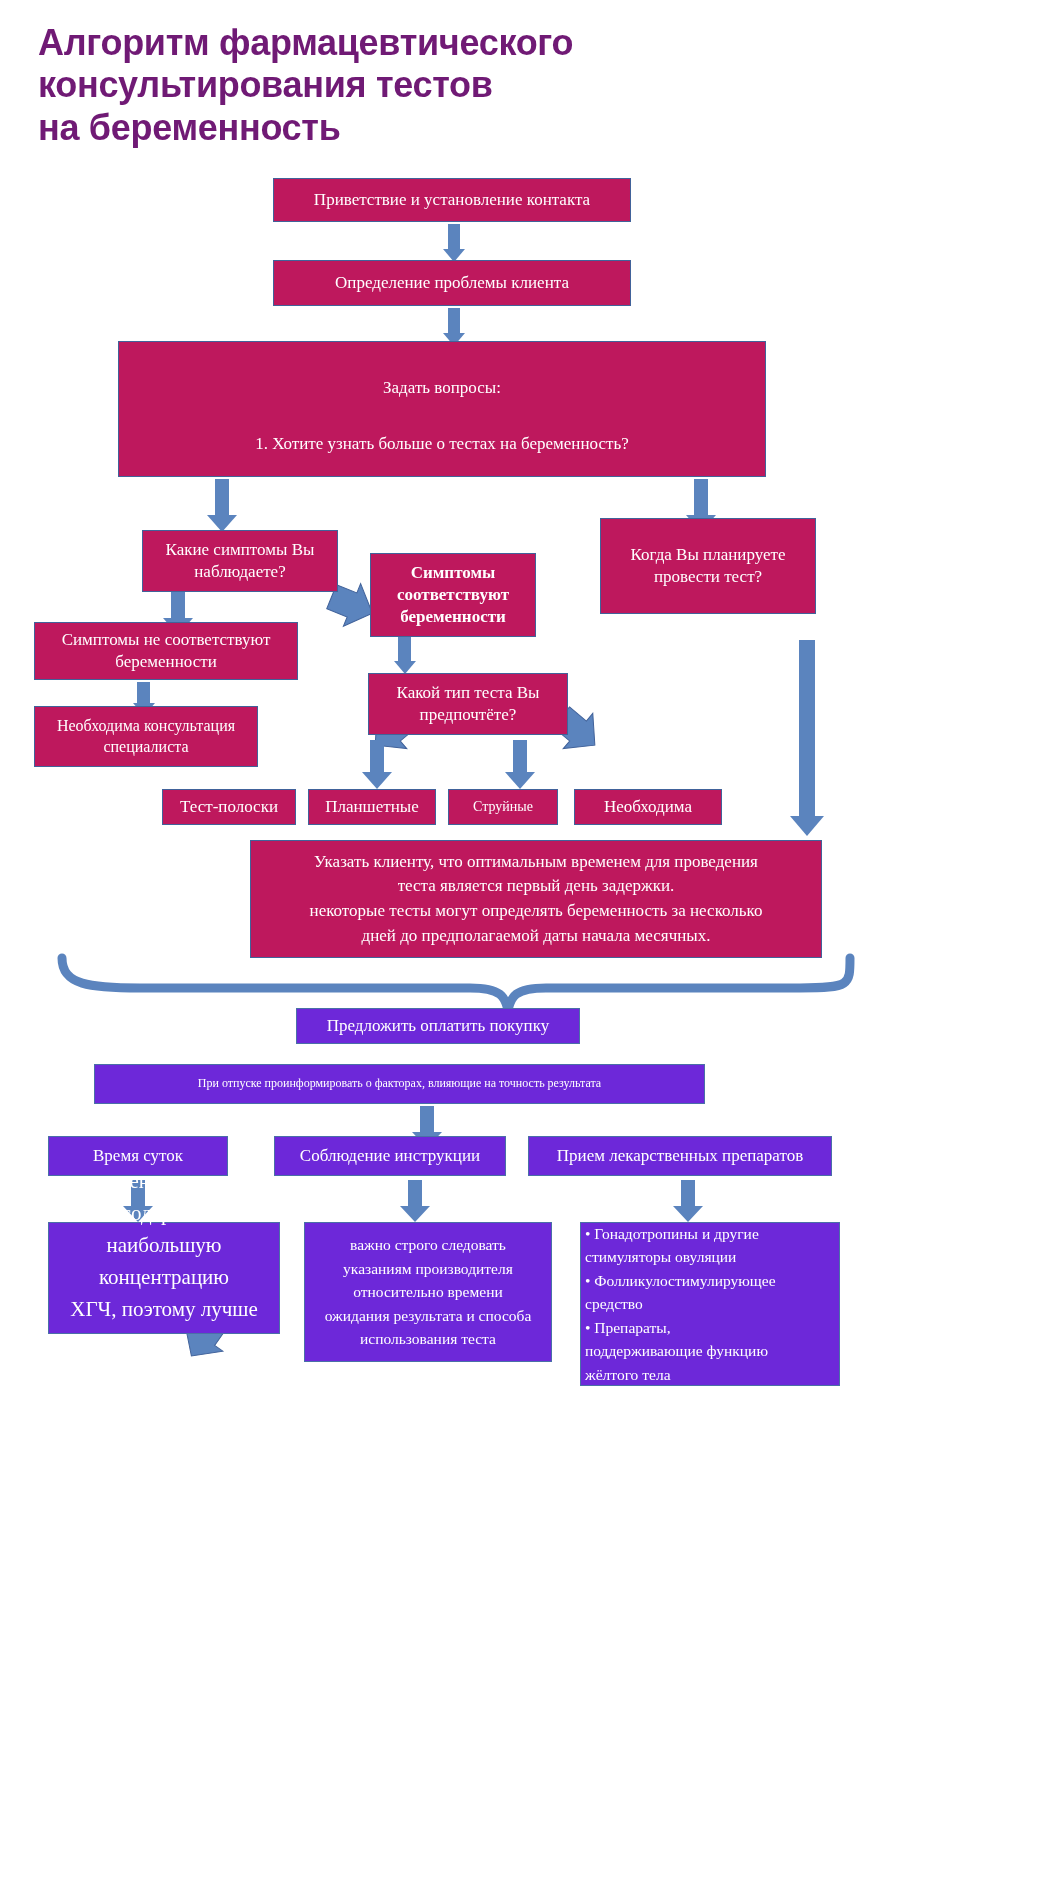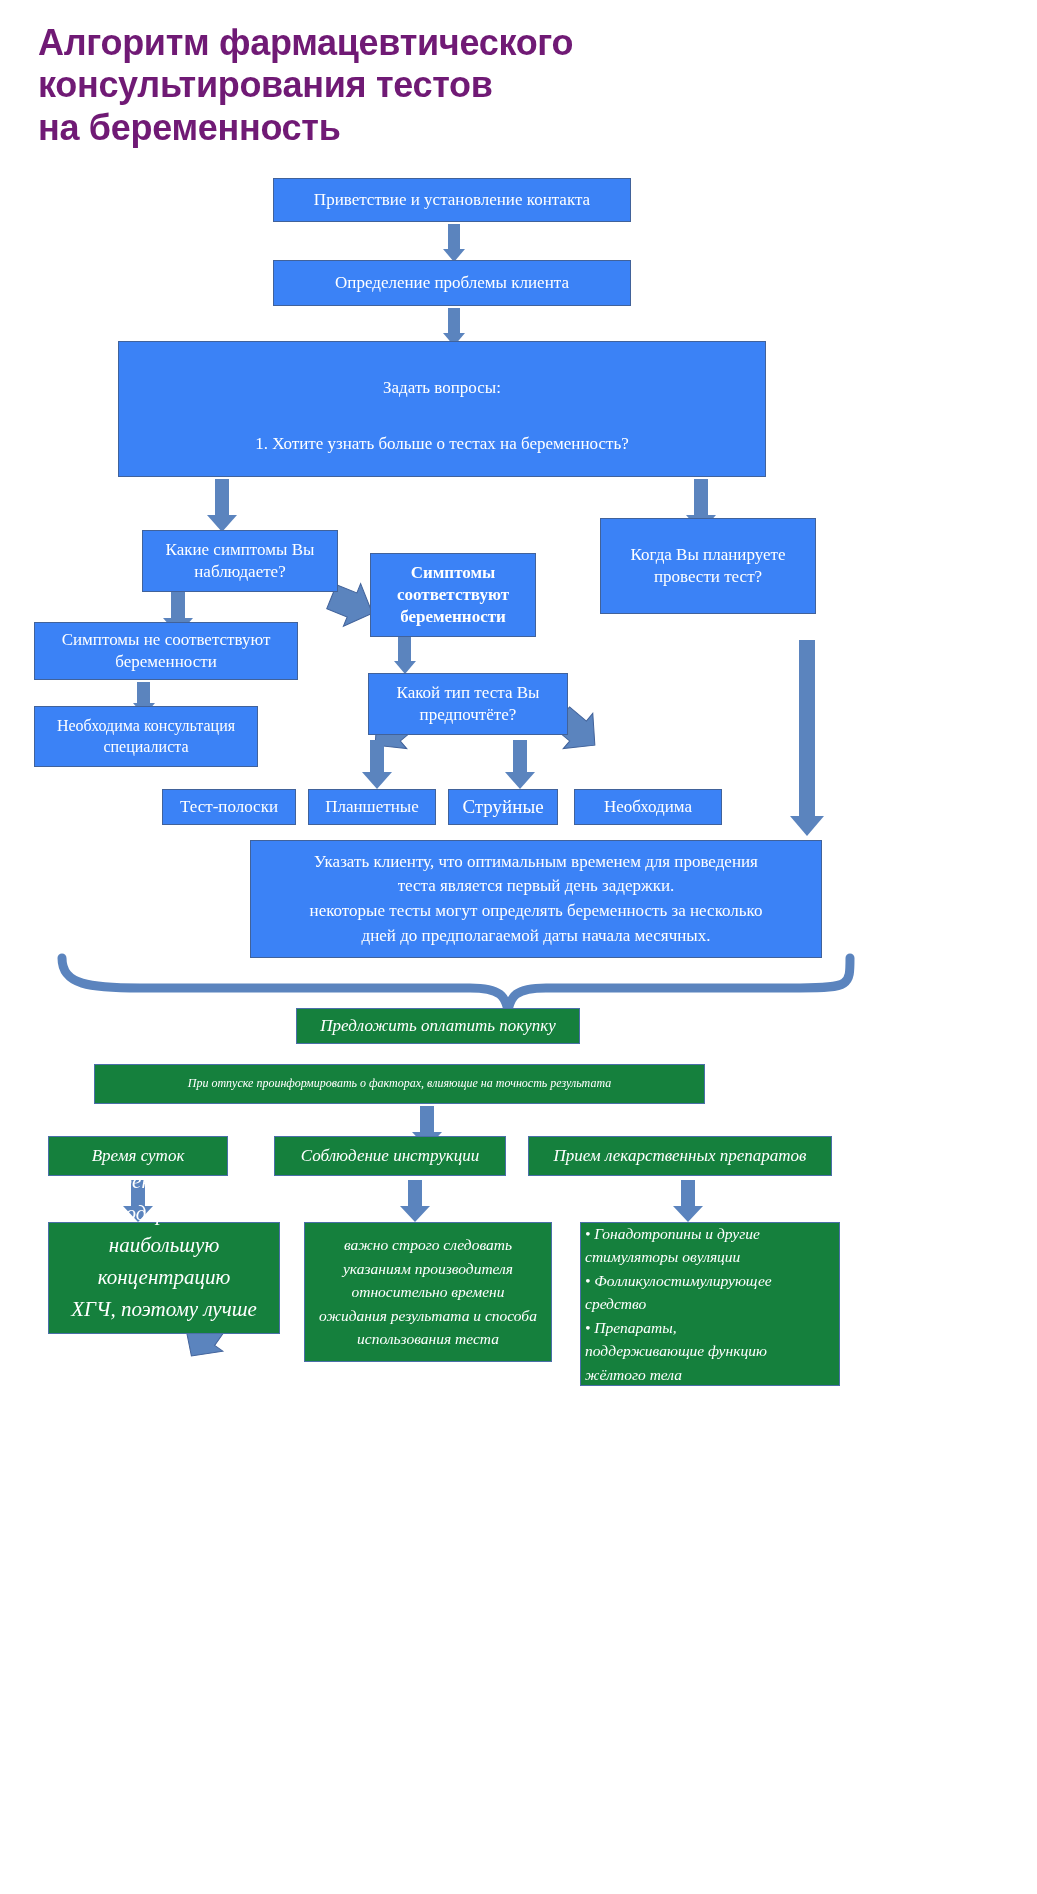--- a/index.html
+++ b/index.html
@@ -20,22 +20,22 @@
 
   
   .box{
     position:absolute;box-sizing:border-box;
     display:flex;align-items:center;justify-content:center;
     text-align:center;color:#ffffff;
     line-height:1.30;
     padding:4px 8px;
     white-space:pre-line;
   }
-  .blue{background:#3b82f6;border:1px solid #41629A;}
-  .teal{background:#15803d;border:1px solid #4A6FA8;font-style:italic;}
+  .blue{background:#be185d;border:1px solid #41629A;}
+  .teal{background:#6d28d9;border:1px solid #4A6FA8;}
 
   .lalign{justify-content:flex-start;text-align:left;}
   
   .barrow{position:absolute;}
   .barrow .stem{position:absolute;background:#5B84BE;}
   .barrow .head{
     position:absolute;width:0;height:0;
     border-left:11px solid transparent;
     border-right:11px solid transparent;
     border-top:13px solid #5B84BE;
@@ -162,21 +162,21 @@
     <div class="head" style="left:0;top:32px;"></div>
   </div>
 
   <div class="barrow big" style="left:790px;top:640px;width:34px;height:196px;">
     <div class="stem" style="left:9px;top:0;width:16px;height:176px;"></div>
     <div class="head" style="left:0;top:176px;border-left-width:17px;border-right-width:17px;border-top-width:20px;"></div>
   </div>
 
   <div class="box blue" style="left:162px;top:789px;width:134px;height:36px;font-size:17px;">Тест-полоски</div>
   <div class="box blue" style="left:308px;top:789px;width:128px;height:36px;font-size:17px;">Планшетные</div>
-  <div class="box blue" style="left:448px;top:789px;width:110px;height:36px;font-size:19px;">Струйные</div>
+  <div class="box blue" style="left:448px;top:789px;width:110px;height:36px;font-size:14px;">Струйные</div>
   <div class="box blue" style="left:574px;top:789px;width:148px;height:36px;font-size:17px;">Необходима</div>
 
   <div class="box blue" style="left:250px;top:840px;width:572px;height:118px;font-size:17px;line-height:1.45;">Указать клиенту, что оптимальным временем для проведения
 теста является первый день задержки.
 некоторые тесты могут определять беременность за несколько
 дней до предполагаемой даты начала месячных.</div>
 
   <div class="box teal" style="left:296px;top:1008px;width:284px;height:36px;font-size:17px;">Предложить оплатить покупку</div>
 
   <div class="box teal" style="left:94px;top:1064px;width:611px;height:40px;font-size:12px;">При отпуске проинформировать о факторах, влияющие на точность результата</div>

